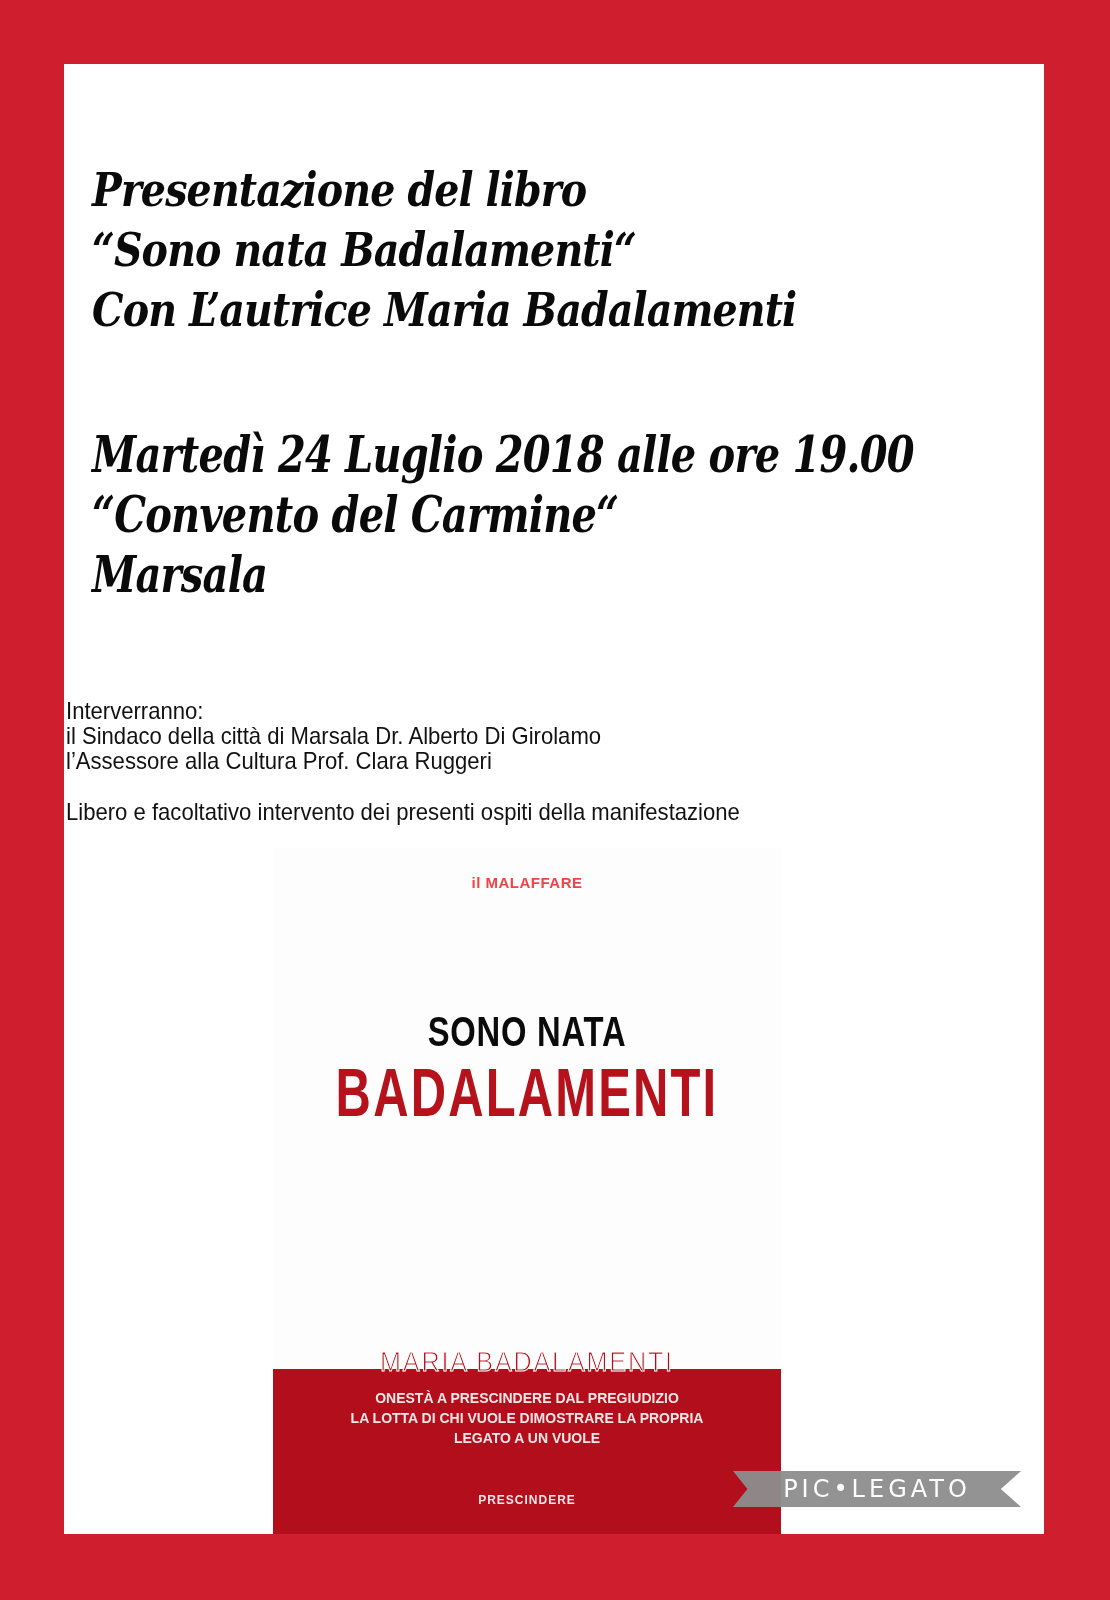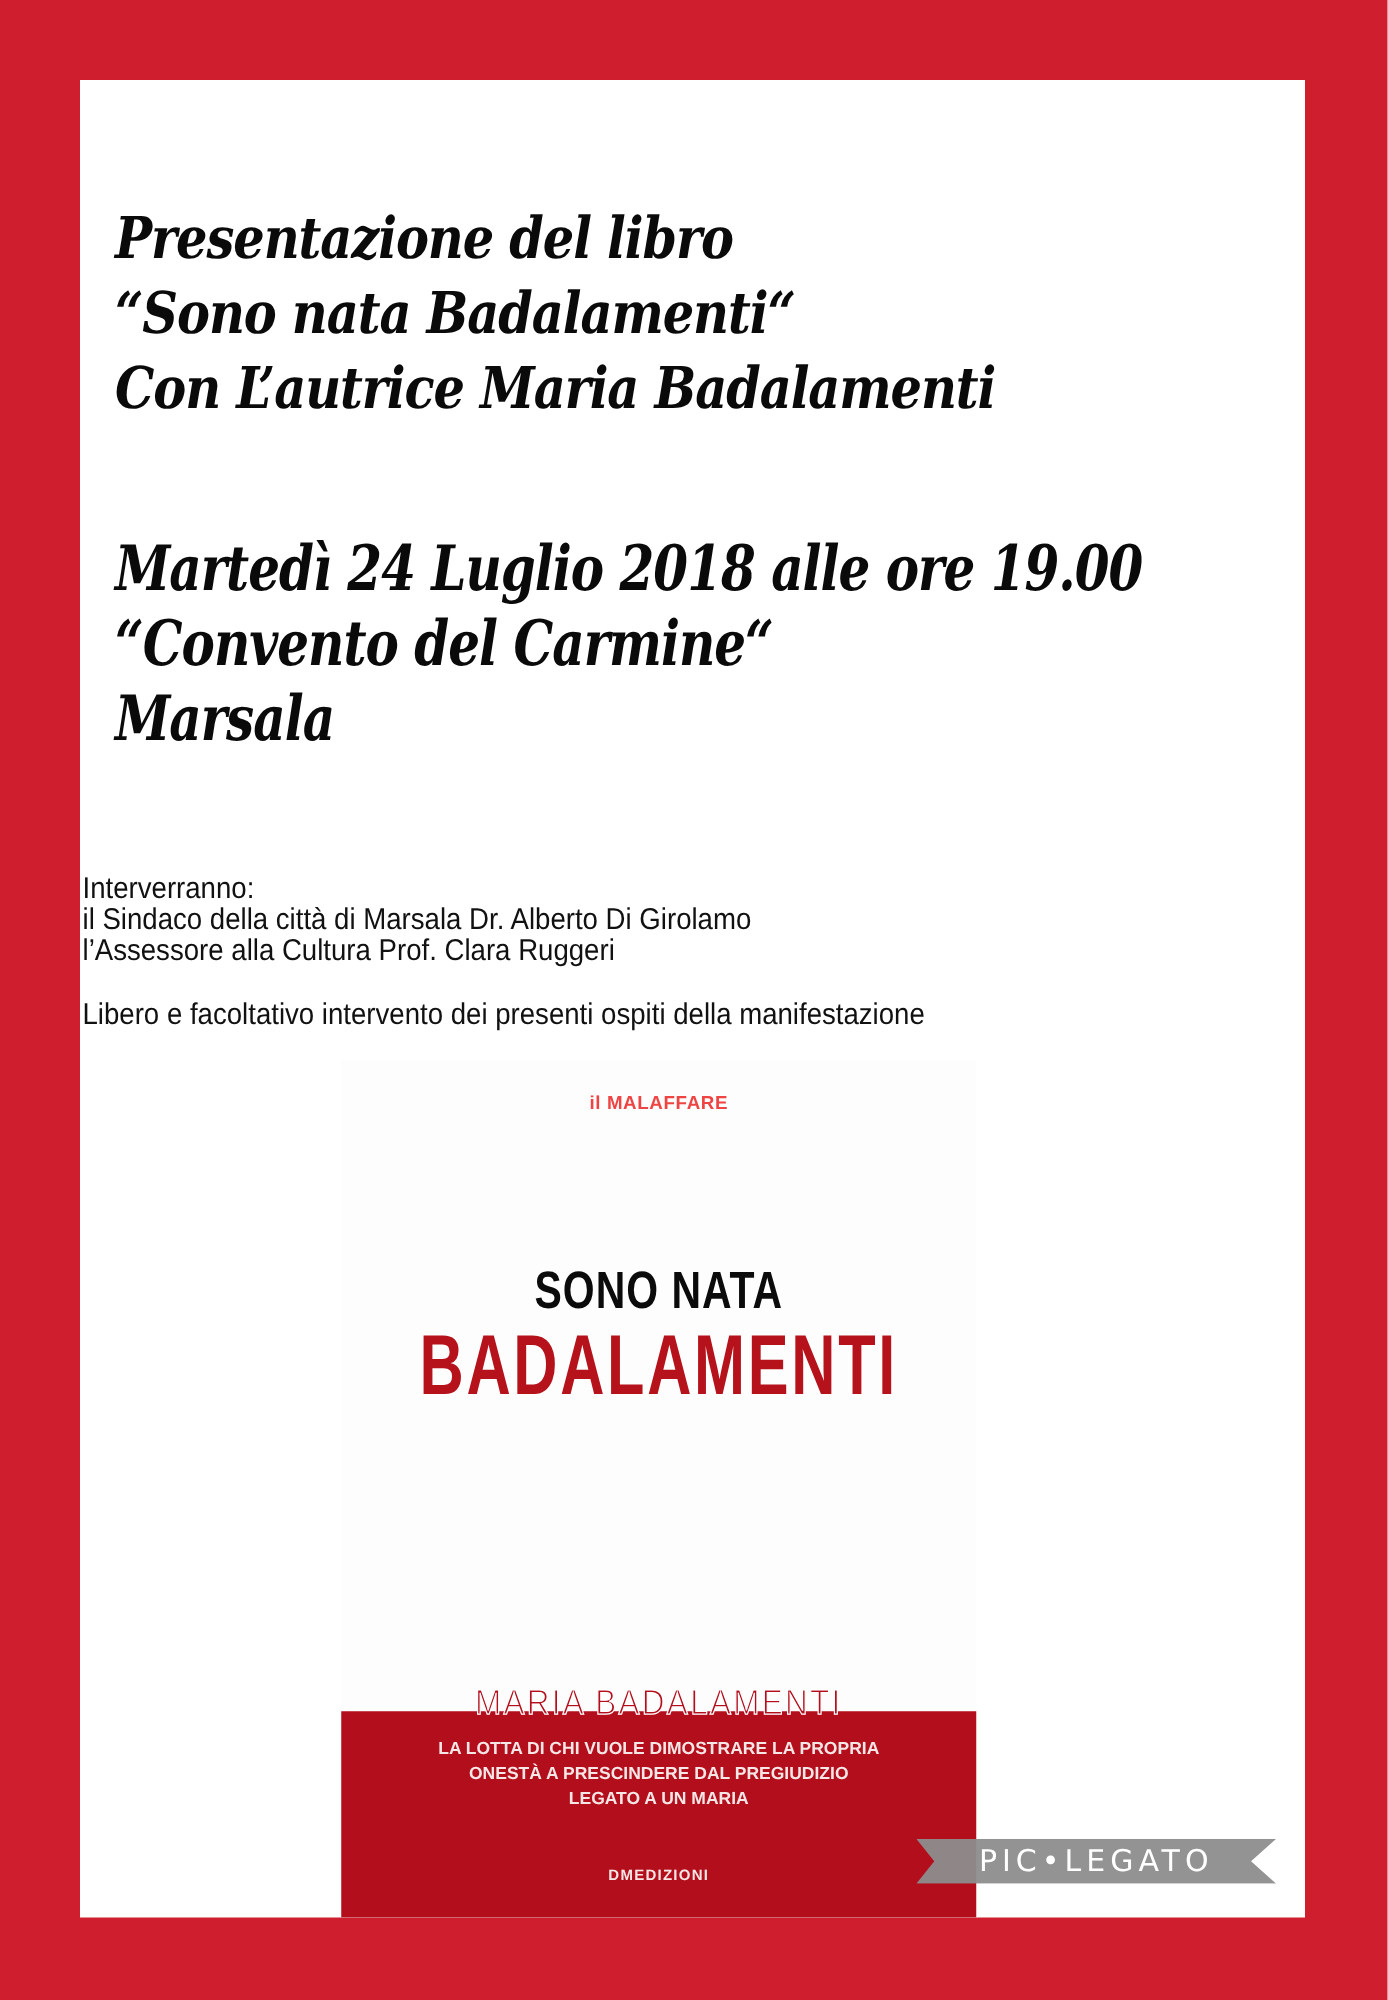--- a/index.html
+++ b/index.html
@@ -121,23 +121,23 @@
   <span class="row">Libero e facoltativo intervento dei presenti ospiti della manifestazione</span>
 </div>
 
 <div class="book">
   <div class="series">il MALAFFARE</div>
   <div class="title1">SONO NATA</div>
   <div class="title2">BADALAMENTI</div>
   <div class="redband"></div>
   <div class="author">MARIA BADALAMENTI</div>
   <div class="tagline">
+    <span>ONESTÀ A PRESCINDERE DAL PREGIUDIZIO</span>
     <span>LA LOTTA DI CHI VUOLE DIMOSTRARE LA PROPRIA</span>
-    <span>ONESTÀ A PRESCINDERE DAL PREGIUDIZIO</span>
-    <span>LEGATO A UN MARIA</span>
+    <span>LEGATO A UN VUOLE</span>
   </div>
-  <div class="publisher">DMEDIZIONI</div>
+  <div class="publisher">PRESCINDERE</div>
 </div>
 
 <div class="watermark">
   <div class="wm-bg"></div>
   <div class="wm-text">PIC•LEGATO</div>
 </div>
 
 </body></html>

